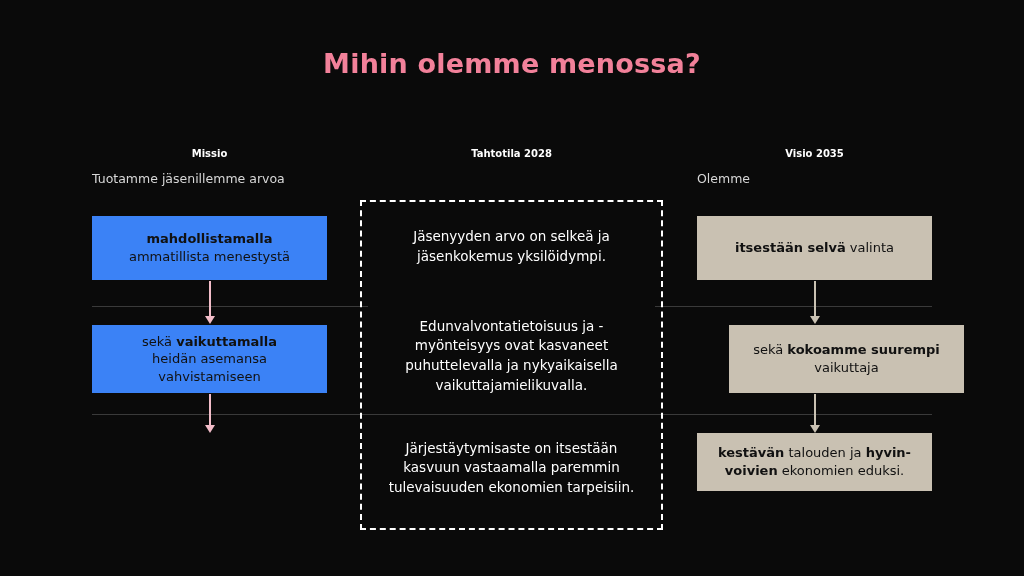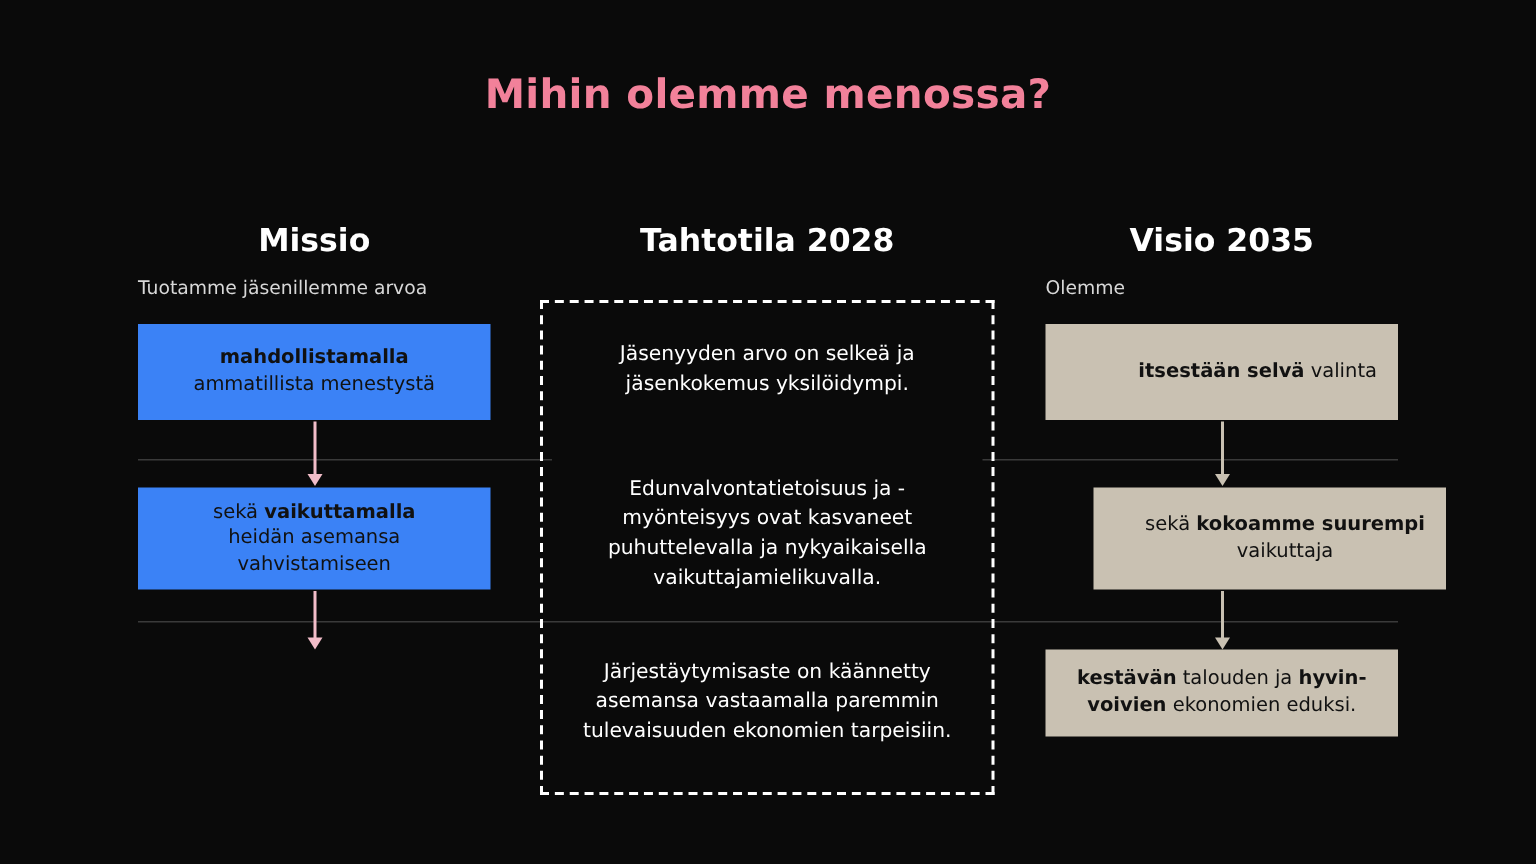--- a/index.html
+++ b/index.html
@@ -44,21 +44,21 @@
   .hline.l1 { top: 306px; }
   .hline.l2 { top: 414px; }
 
   
   .col {
     position: absolute;
     top: 148px;
   }
   .col-head {
     text-align: center;
-    font-size: 21px;
+    font-size: 10px;
     font-weight: bold;
     color: #ffffff;
   }
   .col-sub {
     text-align: left;
     font-size: 12.5px;
     color: #d8d8d8;
     margin-top: 12px;
   }
 
@@ -78,21 +78,20 @@
     line-height: 1.35;
     padding: 10px 14px;
   }
   .box.pink {
     background: #3b82f6;
     color: #111111;
   }
   .box.tan {
     background: #c9c1b2;
     color: #111111;
-    justify-content: flex-end;
   }
   .box.dark {
     background: #0a0a0a;
     color: #ffffff;
     font-size: 13.5px;
     line-height: 1.45;
   }
 
   
   #m1 { left: 92px; top: 216px; width: 235px; height: 64px; }
@@ -185,21 +184,21 @@
 
   <div class="dashed-region"></div>
 
   <div class="box dark" id="t1">
     <span>Jäsenyyden arvo on selkeä ja jäsenkokemus yksilöidympi.</span>
   </div>
   <div class="box dark" id="t2">
     <span>Edunvalvontatietoisuus ja -myönteisyys ovat kasvaneet puhuttelevalla ja nykyaikaisella vaikuttajamielikuvalla.</span>
   </div>
   <div class="box dark" id="t3">
-    <span>Järjestäytymisaste on käännetty asemansa vastaamalla paremmin tulevaisuuden ekonomien tarpeisiin.</span>
+    <span>Järjestäytymisaste on itsestään kasvuun vastaamalla paremmin tulevaisuuden ekonomien tarpeisiin.</span>
   </div>
 
   <div class="col col-vision">
     <div class="col-head">Visio 2035</div>
     <div class="col-sub">Olemme</div>
   </div>
 
   <div class="box tan" id="v1">
     <div>
       <b>itsestään selvä</b><span> valinta</span>

